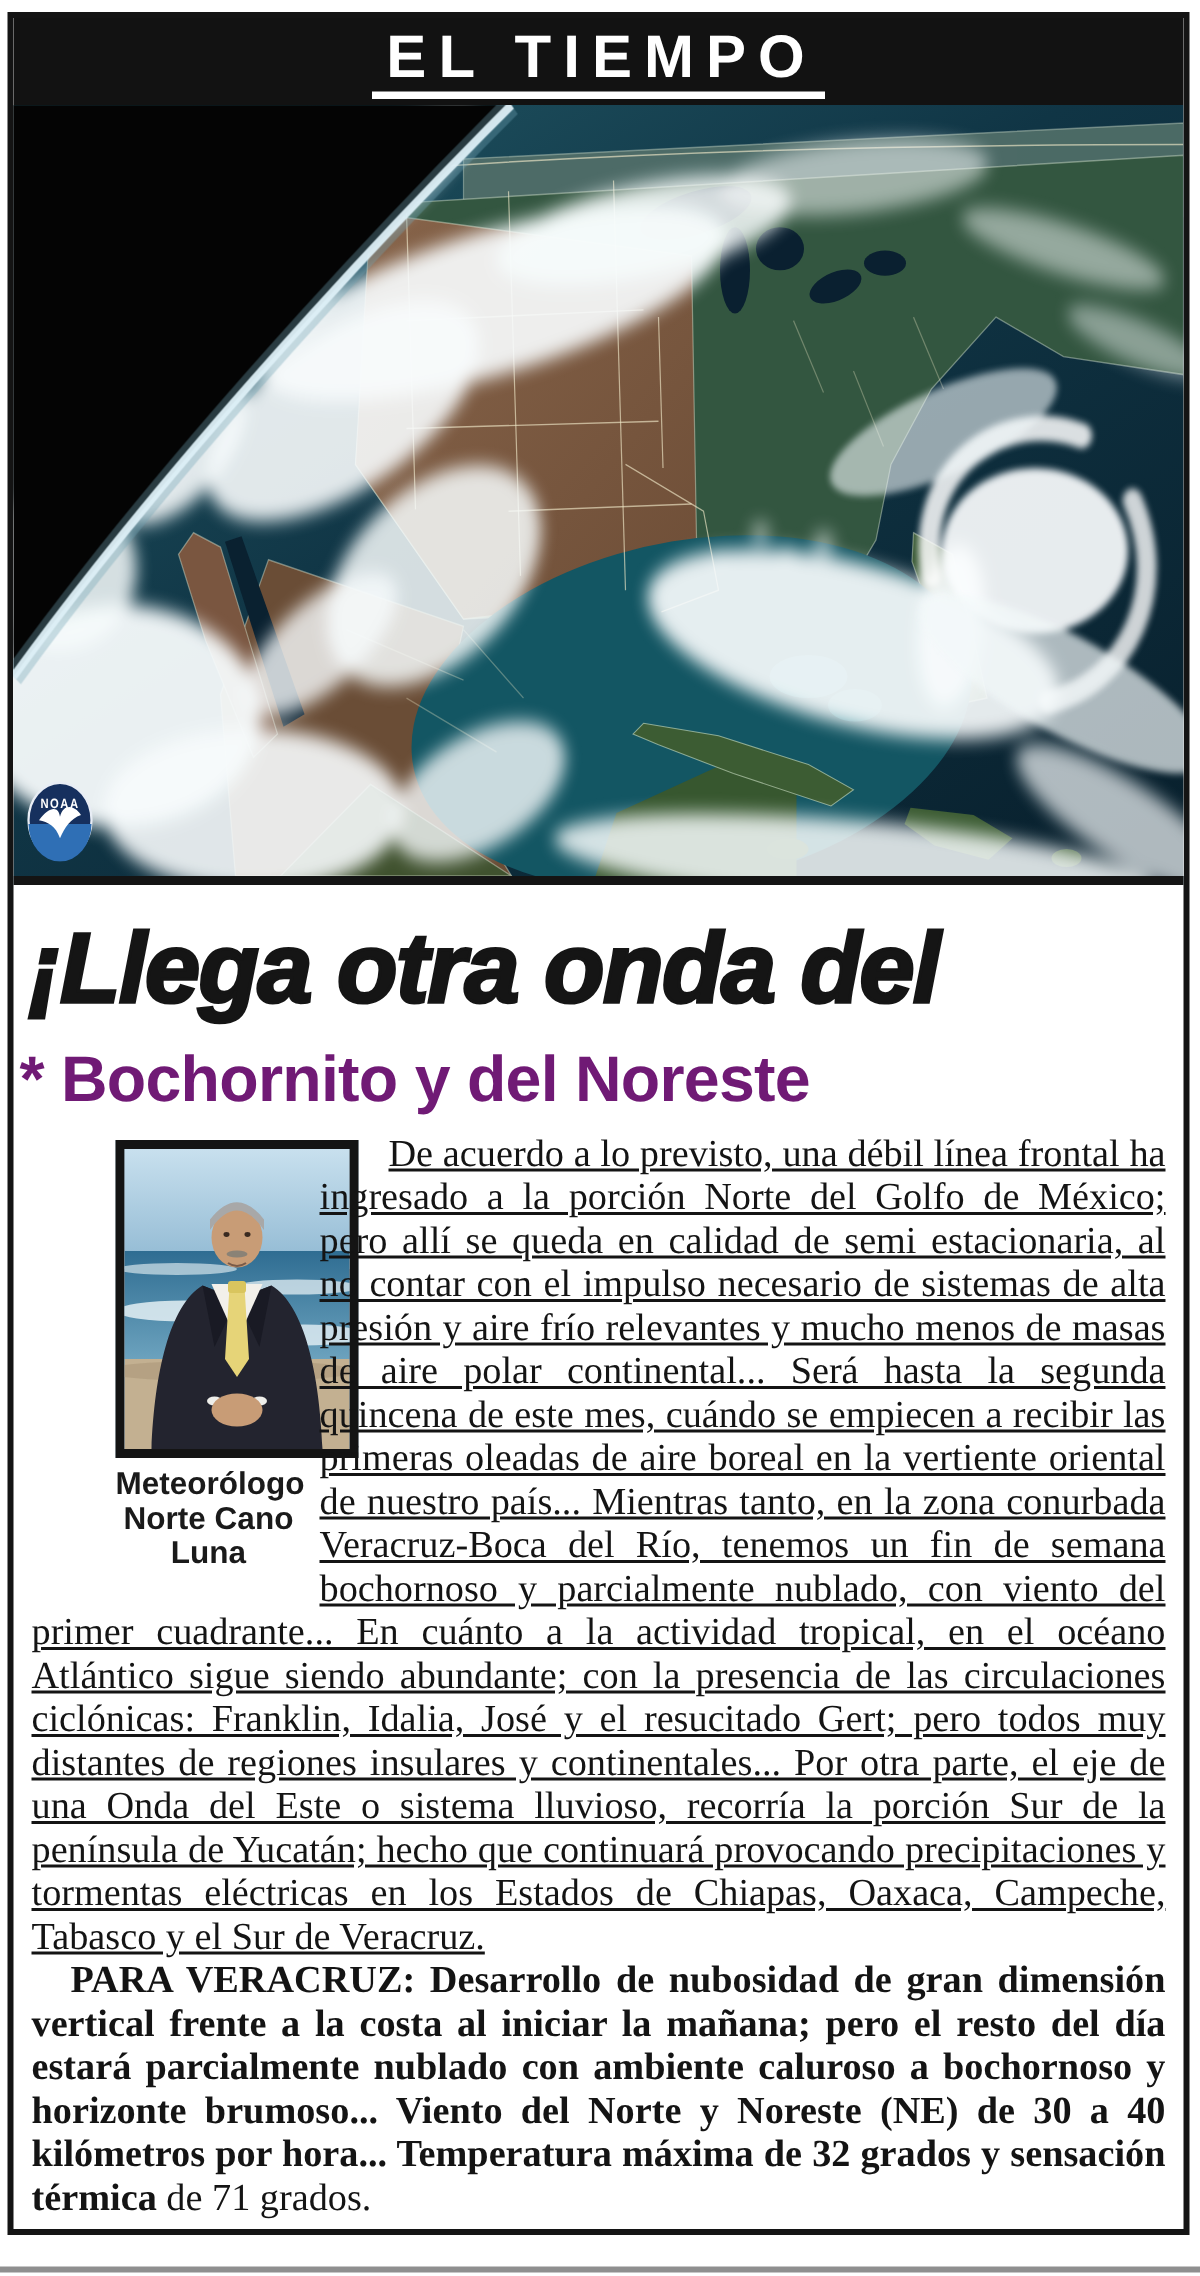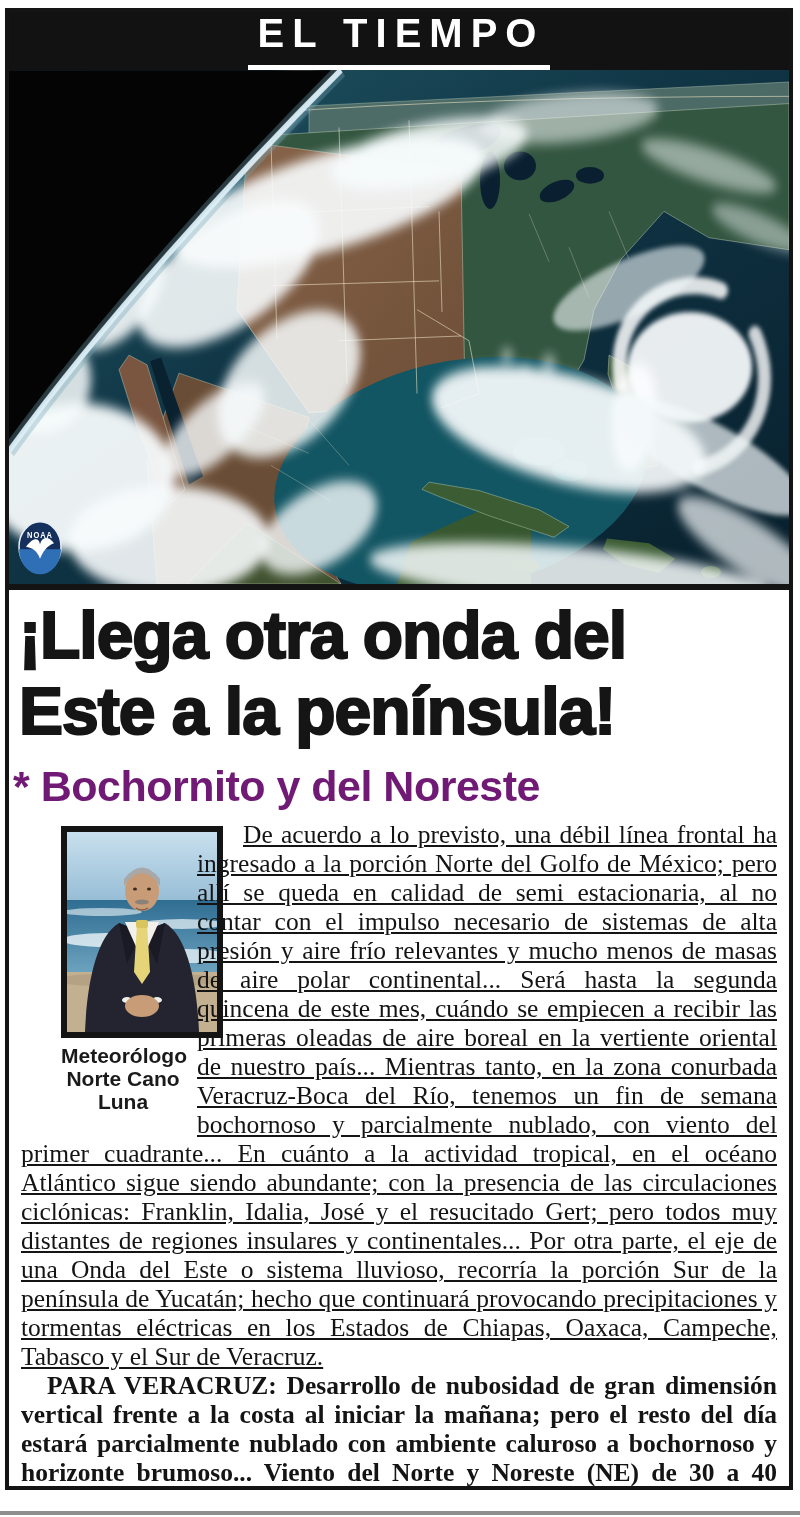--- a/index.html
+++ b/index.html
@@ -6,36 +6,36 @@
     --paper:#ffffff; --ink:#141414; --masthead-bg:#121212; --masthead-text:#ffffff;
     --frame:#141414; --noaa-blue:#16305e; --bottom-rule:#8f8f8f;
   }
   *{margin:0;padding:0;box-sizing:border-box;}
   html,body{background:#fff;}
   body{width:800px;height:1517px;position:relative;overflow:hidden;
        font-family:"Liberation Serif",serif;color:var(--ink);}
   .frame{position:absolute;top:8px;left:5px;width:788px;bottom:27px;
          border:4px solid var(--frame);background:var(--paper);overflow:hidden;}
   
-  .masthead{height:58px;background:var(--masthead-bg);display:flex;justify-content:center;}
+  .masthead{height:58px;background:var(--masthead-bg);display:flex;align-items:center;justify-content:center;}
   .masthead-title{font-family:"Liberation Sans",sans-serif;font-weight:bold;font-size:40px;
                   color:var(--masthead-text);letter-spacing:8px;border-bottom:5px solid #fff;
                   padding:0 6px 2px 10px;line-height:1.05;}
   
   .satellite{height:520px;border-bottom:6px solid var(--frame);background:#0e2c3b;overflow:hidden;}
   .satellite svg{display:block;width:100%;height:100%;}
   
   .headline{font-family:"Liberation Sans",sans-serif;font-weight:800;font-size:66px;line-height:76px;
             letter-spacing:-1px;color:#151515;-webkit-text-stroke:2.2px #151515;
-            padding:7px 6px 0 10px;white-space:nowrap;}
+            padding:17px 6px 0 10px;white-space:nowrap;font-style:italic;}
   .subhead{font-family:"Liberation Sans",sans-serif;font-weight:bold;font-size:43px;line-height:1.1;
            color:#701a75;padding:14px 8px 6px 4px;letter-spacing:-.5px;}
   
   .article{padding:4px 12px 0 12px;font-size:25.5px;line-height:29px;text-align:justify;height:746px;overflow:hidden;}
-  .photowrap{float:left;width:164px;margin:6px 12px 4px 0;padding-left:40px;}
+  .photowrap{float:left;width:164px;margin:6px 12px 4px 16px;padding-left:40px;}
   .photo{width:162px;height:212px;border:6px solid #141414;background:#bcd6e6;}
   .photo svg{display:block;width:100%;height:100%;}
   .caption{font-family:"Liberation Sans",sans-serif;font-weight:bold;font-size:21px;line-height:23px;
            text-align:center;margin-top:6px;color:#1a1a1a;}
   .p1{text-indent:46px;text-decoration:underline;}
   .p2{text-indent:26px;font-weight:bold;}
   .p2 .tail{font-weight:normal;}
   .bottom-rule{position:absolute;left:0;right:0;bottom:2px;height:4px;background:var(--bottom-rule);}
 </style>
 </head>
@@ -162,21 +162,20 @@
         <circle r="21" fill="var(--noaa-blue)" stroke="#e8edf5" stroke-width="1.5"></circle>
         <path d="M-21,2 A21,21 0 0 0 21,2 Z" fill="#2f6fb5"></path>
         <path d="M-14,0 C-7,-8 -1,-8 0,-2 C2,-9 9,-9 14,-3 C7,-1 3,4 0,10 C-3,3 -8,1 -14,0 Z" fill="#ffffff"></path>
         <text y="-7" text-anchor="middle" font-family="Liberation Sans, sans-serif" font-weight="bold" font-size="7.5" letter-spacing="1" fill="#ffffff">NOAA</text>
       </g>
     </svg>
   </div>
 
   <h1 class="headline">
     <span>¡Llega otra onda del</span><br>
-    <span>Este a la península!</span>
   </h1>
 
   <h2 class="subhead">* Bochornito y del Noreste</h2>
 
   <div class="article">
 
     <div class="photowrap">
       <div class="photo">
         <svg viewBox="0 0 150 200" preserveAspectRatio="none">
           <defs>

